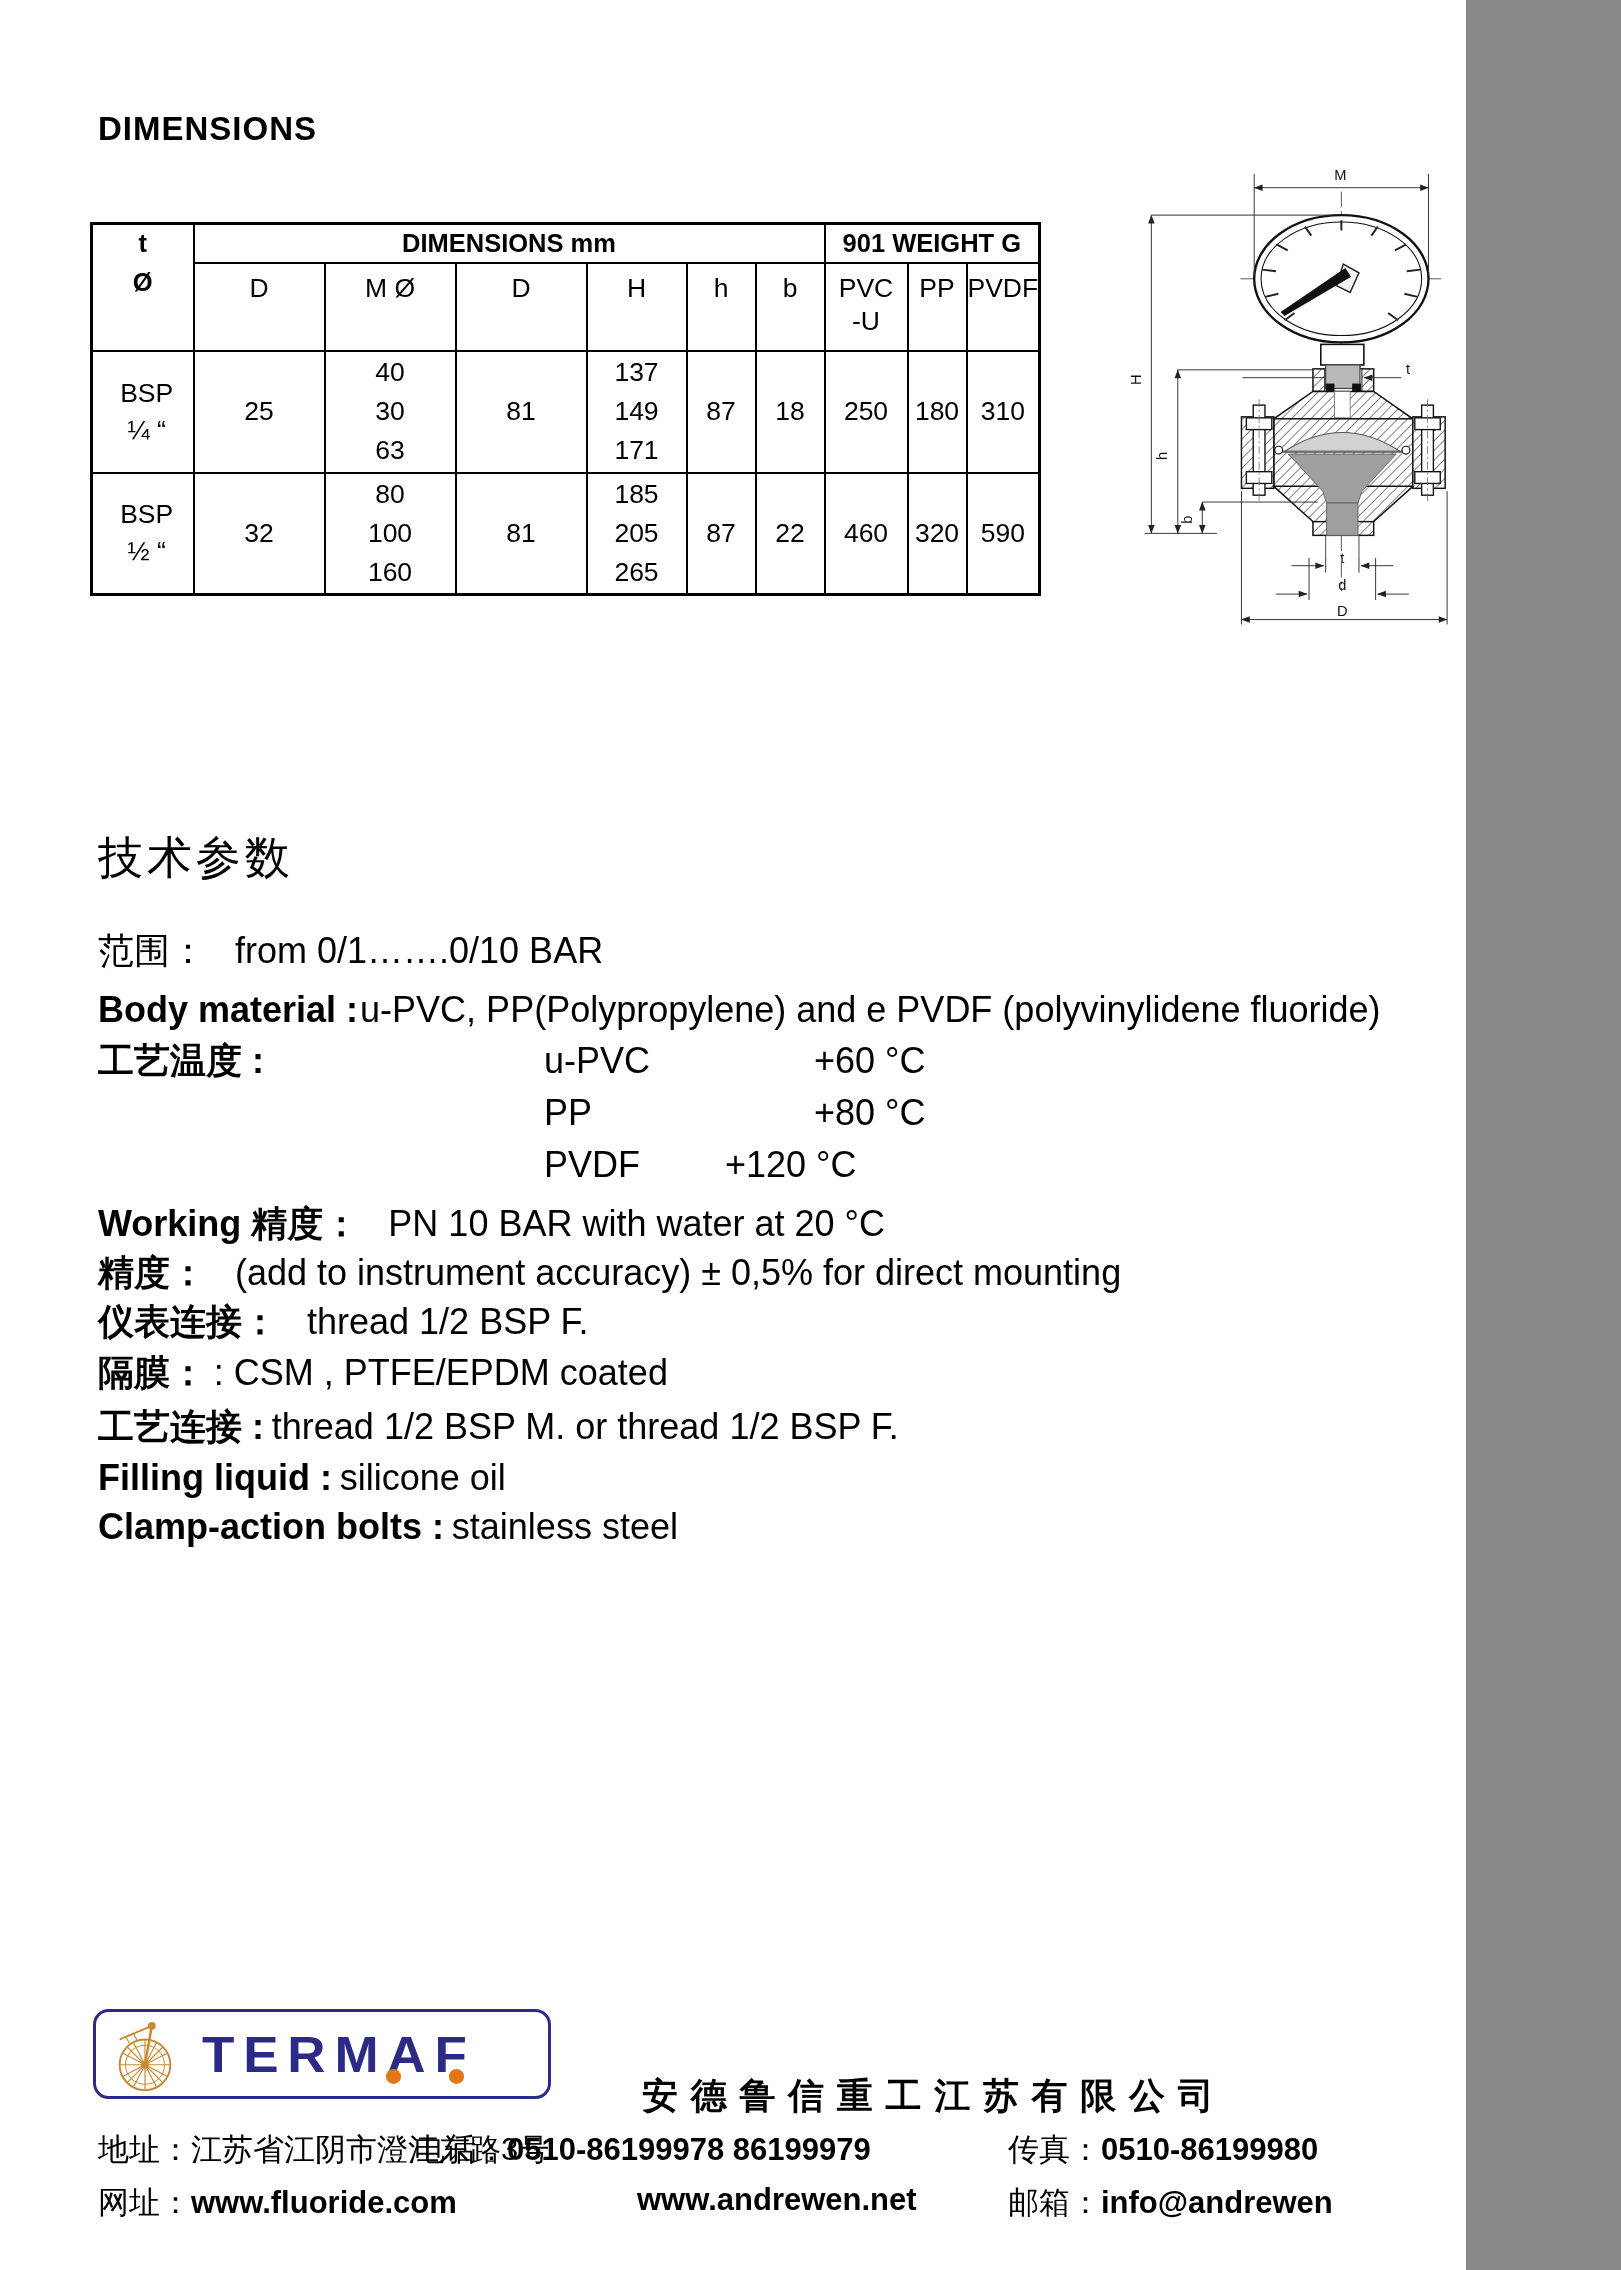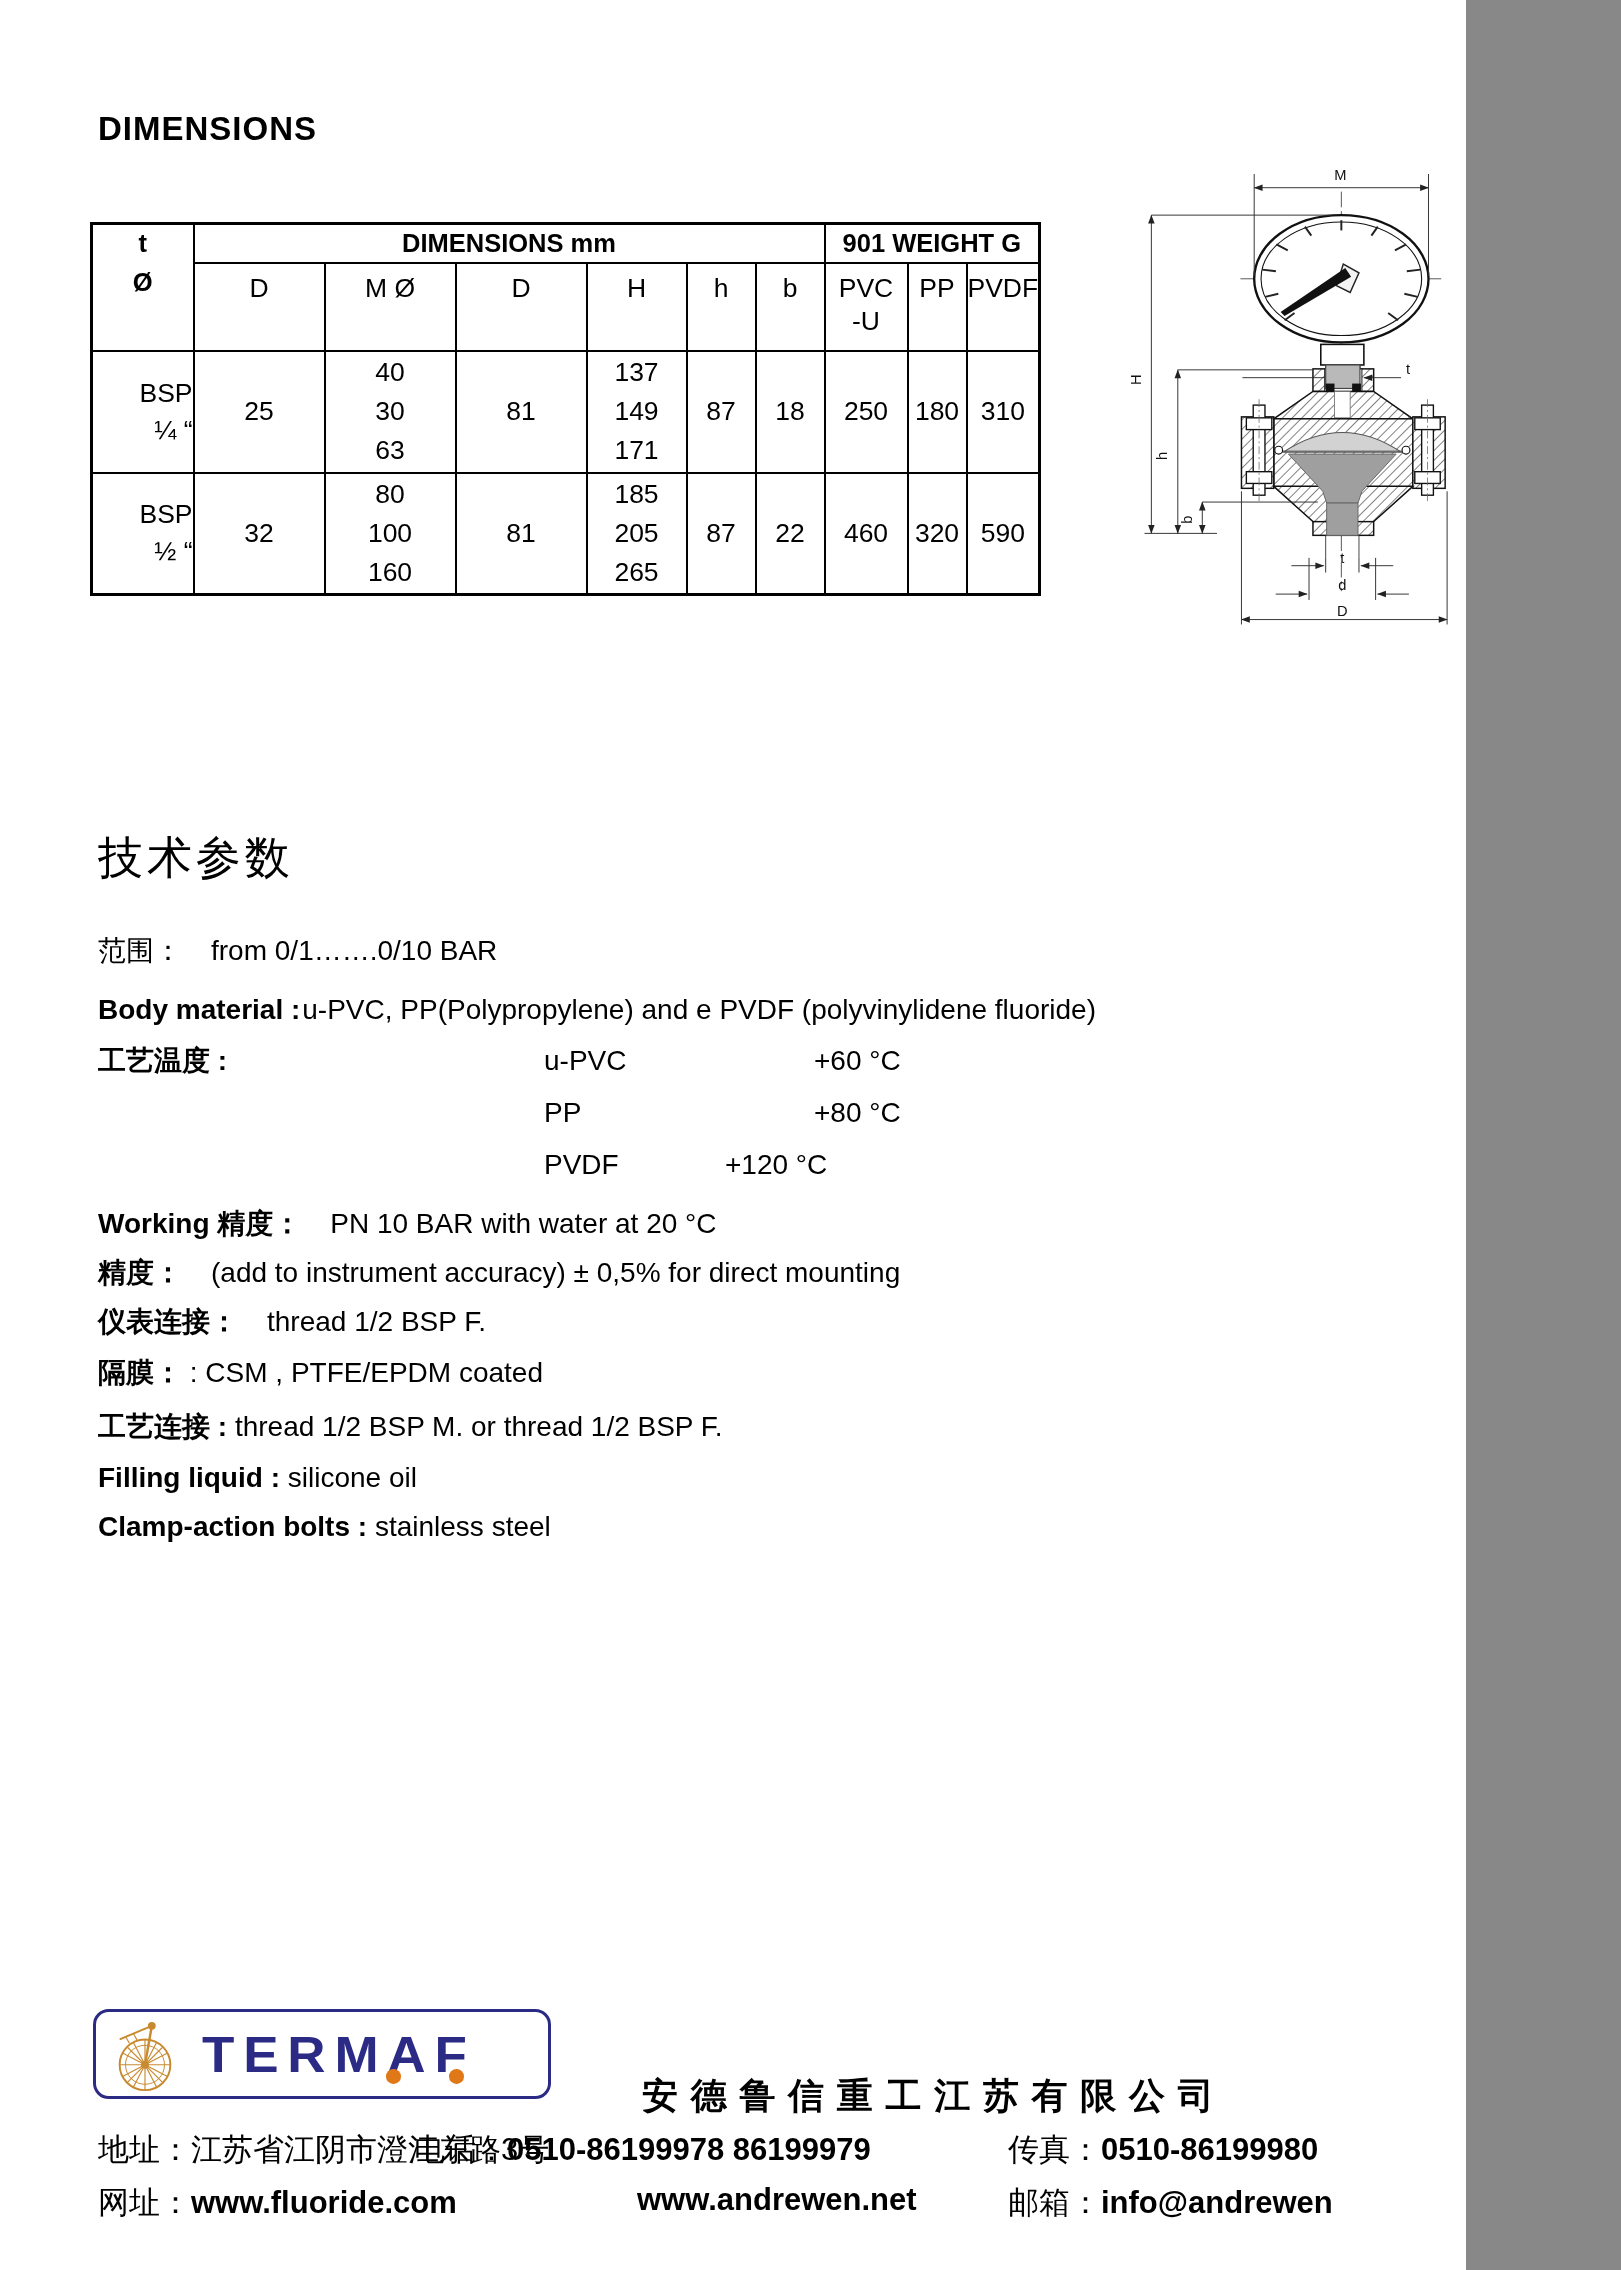--- a/index.html
+++ b/index.html
@@ -14,27 +14,27 @@
              font-size:26.5px;text-align:center;border:3.9px solid #000;}
   table.dims td{border:2px solid #000;padding:0;vertical-align:middle;}
   table.dims tr.hA td{height:37px;font-weight:bold;font-size:25.5px;border-bottom:2px solid #000;}
   table.dims tr.hB td{height:78px;vertical-align:top;padding-top:7.8px;border-bottom:2.9px solid #000;line-height:33px;}
   table.dims tr.r1 td{height:120px;border-bottom:2.9px solid #000;}
   table.dims tr.r2 td{height:119px;}
   table.dims td.corner{font-weight:normal;vertical-align:top;border-bottom:2.9px solid #000;}
   table.dims td.corner div{height:37px;line-height:37px;}
   table.dims td.corner div:last-child{height:41px;line-height:41px;}
   table.dims .ml div{line-height:39px;}
-  table.dims td.size{text-align:right;padding-left:7.8px;line-height:37px;}
+  table.dims td.size{text-align:center;padding-left:7.8px;line-height:37px;}
   .wrapnarrow{width:59px;margin:0 auto;word-break:break-all;line-height:33px;}
 
   
   .h-tech{position:absolute;left:98px;top:828px;font-size:45px;font-weight:500;
           font-family:"Liberation Serif",serif;letter-spacing:3.9px;}
-  .spec{position:absolute;left:98px;width:1431px;font-size:28px;line-height:35px;white-space:nowrap;}
+  .spec{position:absolute;left:98px;width:1431px;font-size:36px;line-height:35px;white-space:nowrap;}
   .spec .lbl{font-weight:bold;}
   .spec .lbl.normal{font-weight:normal;}
   .spec .val{margin-left:7.8px;}
   .spec .val.gap{margin-left:29px;}
   .t-mat{position:absolute;left:446px;}
   .t-val{position:absolute;left:716px;}
   .t-val.third{left:627px;}
 
   
   .drawing{position:absolute;left:1117px;top:127px;}

